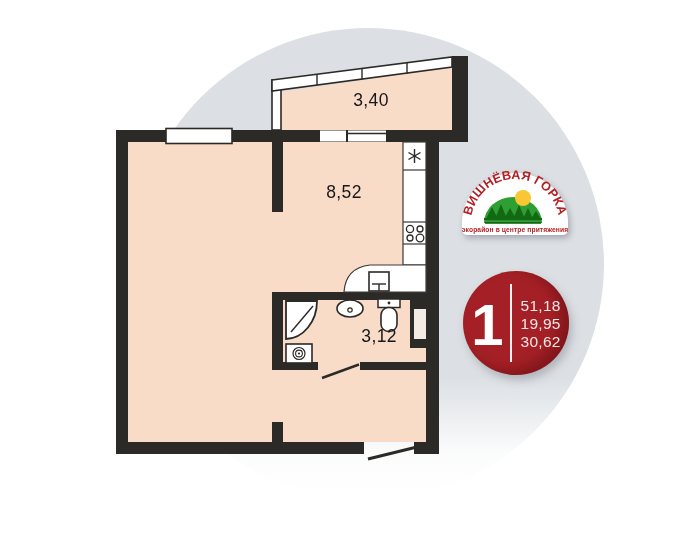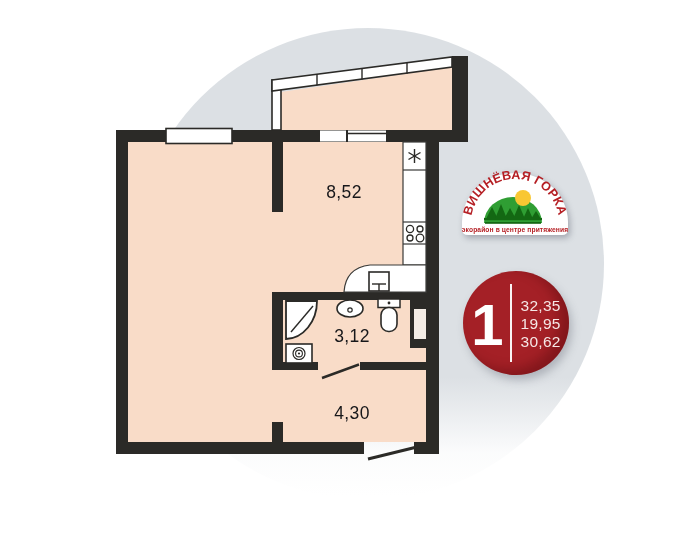--- a/index.html
+++ b/index.html
@@ -125,23 +125,23 @@
     </g>
 
     <g>
       <line x1="322" y1="378" x2="359" y2="364.5" stroke="#2b2a27" stroke-width="2.4"></line>
     </g>
     <g>
       <line x1="368" y1="459" x2="419" y2="446.5" stroke="#2b2a27" stroke-width="3"></line>
     </g>
   </svg>
 
+  <div class="area-label" style="left:326px;top:90px;">3,40</div>
   <div class="area-label" style="left:299px;top:182px;">8,52</div>
-  <div class="area-label" style="left:307px;top:326px;">3,12</div>
-  <div class="area-label" style="left:307px;top:403px;">4,30</div>
+  <div class="area-label" style="left:307px;top:326px;text-align:right;">3,12</div>
 
   <div class="logo">
     <svg width="112" height="78" viewBox="0 0 112 78">
       <path d="M 3,57 A 53,49 0 0 1 109,57 V 64 Q 109,70 103,70 H 9 Q 3,70 3,64 Z" fill="#ffffff"></path>
       <defs>
         <path id="logoArc" d="M 12,58 A 44,44 0 0 1 100,58"></path>
       </defs>
       <text font-size="12.6" font-weight="bold" fill="#b51f24" letter-spacing="0.2" font-family="Liberation Sans, sans-serif">
         <textPath href="#logoArc" xlink:href="#logoArc" startOffset="50%" text-anchor="middle">ВИШНЁВАЯ ГОРКА</textPath>
       </text>
@@ -161,19 +161,19 @@
         </g>
       </g>
       <text x="56" y="66.5" text-anchor="middle" font-size="6.7" font-weight="bold" fill="#b51f24" letter-spacing="0.1" font-family="Liberation Sans, sans-serif">экорайон в центре притяжения</text>
     </svg>
   </div>
 
   <div class="badge">
     <div class="badge-one">1</div>
     <div class="badge-divider"></div>
     <div class="badge-areas">
-      <div>32,35</div>
+      <div>51,18</div>
       <div>19,95</div>
       <div>30,62</div>
     </div>
   </div>
 
 </div>
 
 </body></html>

